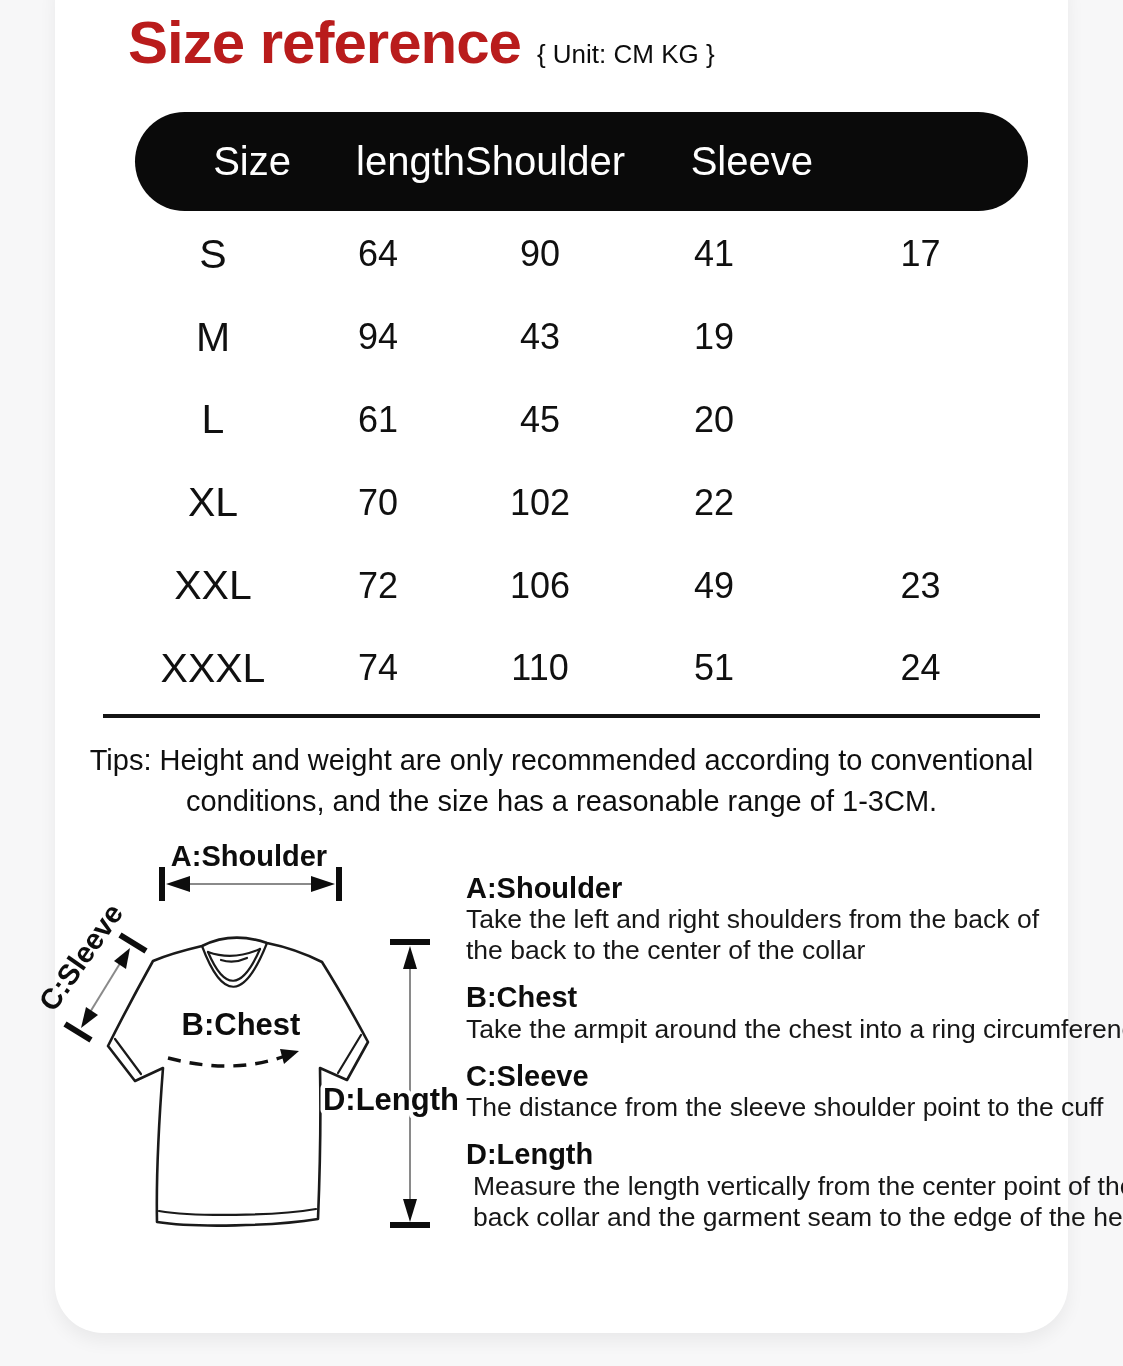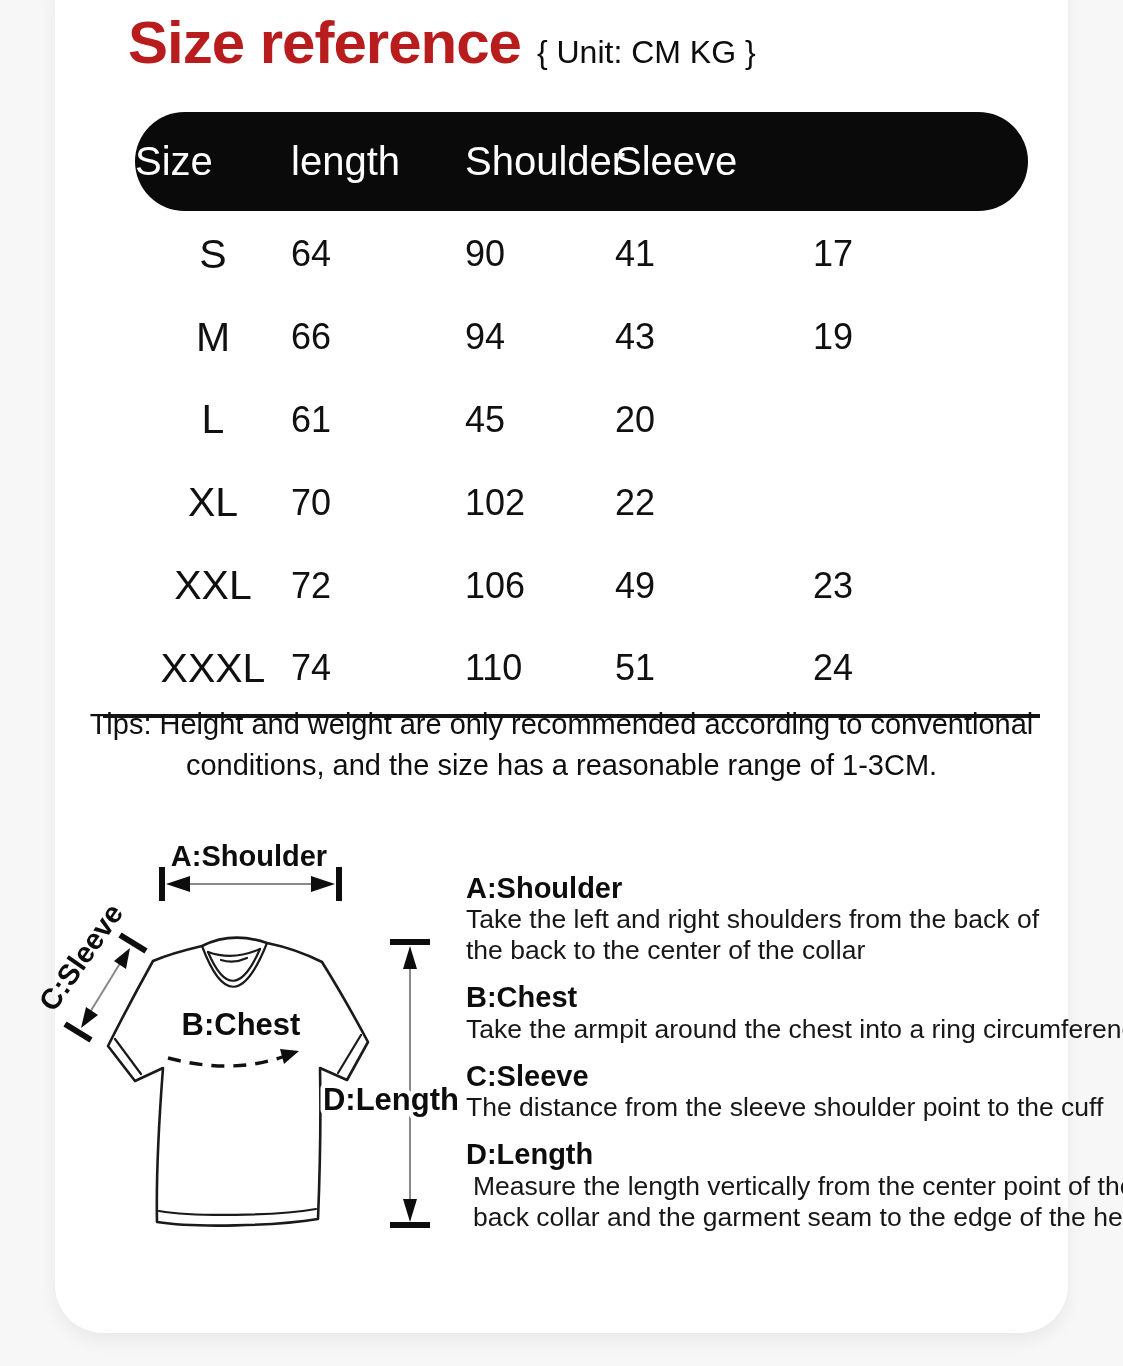--- a/index.html
+++ b/index.html
@@ -5,36 +5,36 @@
   * { margin:0; padding:0; box-sizing:border-box; }
   html,body { background:#f7f7f8; }
   body { font-family:"Liberation Sans","DejaVu Sans",sans-serif; color:#101010; }
   .page { position:relative; width:1123px; height:1366px; overflow:hidden; background:#f7f7f8; }
   .card { position:absolute; left:55px; top:-50px; width:1013px; height:1383px;
           background:#ffffff; border-radius:48px; box-shadow:0 8px 18px rgba(0,0,0,0.06); }
 
   
   .title-row { position:absolute; left:128px; top:8px; white-space:nowrap; }
   .title-main { font-size:60px; font-weight:bold; letter-spacing:-1px; color:#b91c1c; }
-  .title-unit { font-size:32px; font-weight:400; color:#0d0d0d; margin-left:16px; }
+  .title-unit { font-size:26px; font-weight:400; color:#0d0d0d; margin-left:16px; }
 
   
   .pill-header { position:absolute; left:135px; top:112px; width:893px; height:99px;
                  background:#0a0a0a; border-radius:52px; display:grid;
                  grid-template-columns:156px 174px 150px 198px 215px; align-items:center; }
-  .pill-header span { text-align:left; color:#ffffff; font-size:40px; font-weight:400; }
+  .pill-header span { text-align:right; color:#ffffff; font-size:40px; font-weight:400; }
   .t-body { position:absolute; left:135px; top:213px; width:893px; }
   .t-row { display:grid; grid-template-columns:156px 174px 150px 198px 215px;
            align-items:center; height:82.8px; }
   .t-row .sz { text-align:center; font-size:41px; }
-  .t-row .val { text-align:left; font-size:36px; }
+  .t-row .val { text-align:center; font-size:36px; }
 
   .divider { position:absolute; left:103px; top:714px; width:937px; height:4px; background:#141414; }
 
-  .tips { position:absolute; left:55px; top:704px; width:1013px; text-align:center;
+  .tips { position:absolute; left:55px; top:740px; width:1013px; text-align:center;
           font-size:29px; line-height:1.4; color:#0f0f0f; }
 
   
   .diagram { position:absolute; left:35px; top:828px; }
   .m-line { stroke:#8a8a8a; stroke-width:2; fill:none; }
   .t-bar  { stroke:#0d0d0d; stroke-width:6; }
   .ah     { fill:#0d0d0d; }
   .shirt  { fill:#ffffff; stroke:#1a1a1a; stroke-width:2.6; stroke-linejoin:round; stroke-linecap:round; }
   .shirt-thin { fill:none; stroke:#1a1a1a; stroke-width:2.2; stroke-linecap:round; }
   .dash { fill:none; stroke:#111111; stroke-width:3.4; stroke-dasharray:13 9; }
@@ -68,21 +68,20 @@
   <div class="t-body">
     <div class="t-row">
       <span class="sz">S</span>
       <span class="val">64</span>
       <span class="val">90</span>
       <span class="val">41</span>
       <span class="val">17</span>
     </div>
     <div class="t-row">
       <span class="sz">M</span>
-      <span class="val">66</span>
       <span class="val">94</span>
       <span class="val">43</span>
       <span class="val">19</span>
     </div>
     <div class="t-row">
       <span class="sz">L</span>
       <span class="val">61</span>
       <span class="val">45</span>
       <span class="val">20</span>
     </div>

